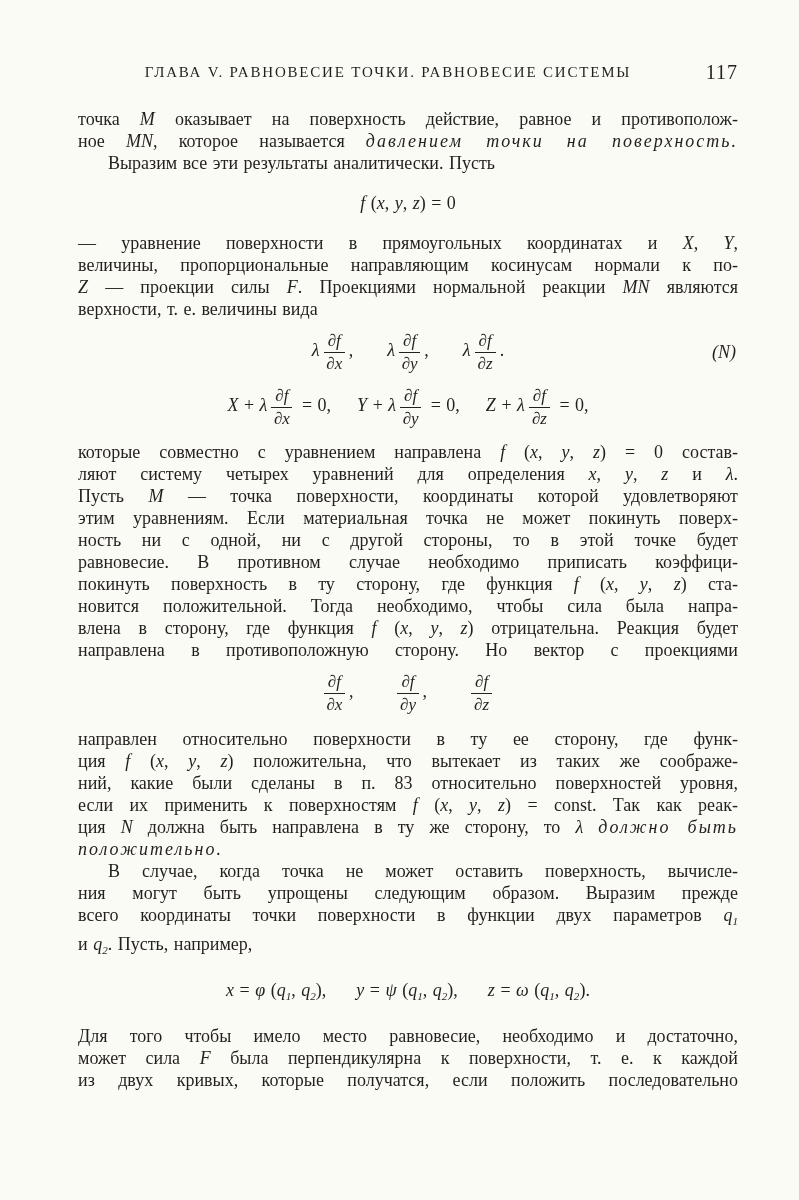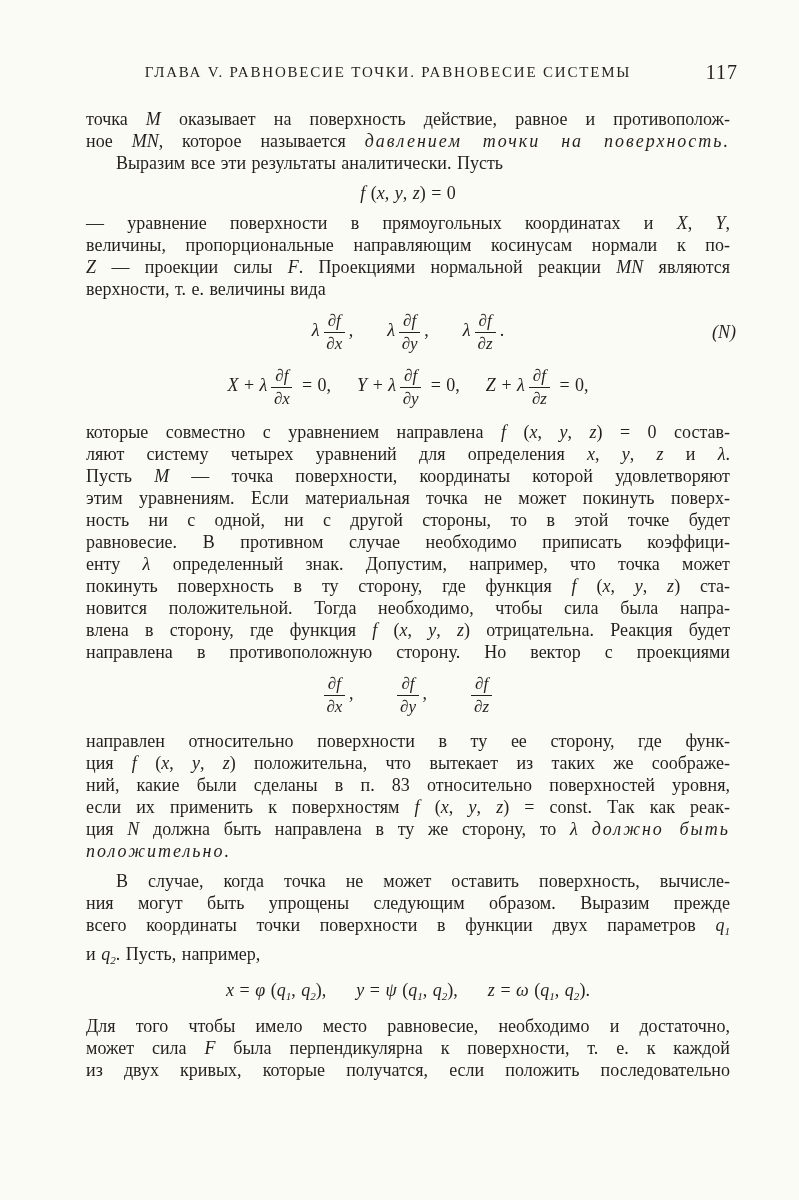--- a/index.html
+++ b/index.html
@@ -8,28 +8,28 @@
     position:relative; width:799px; height:1200px; background:var(--bg);
     overflow:hidden; color:var(--ink);
     font-family:"Liberation Serif","DejaVu Serif",serif;
     border-radius:13px;
   }
   .content { position:absolute; left:78px; top:64px; width:660px; }
   .hdr { position:relative; height:24px; margin-bottom:20px; }
   .hdr-title { text-align:center; font-size:15px; letter-spacing:1.8px; padding-right:40px; white-space:nowrap; }
   .hdr-num { position:absolute; right:0; top:-3px; font-size:20px; letter-spacing:1px;margin-left:30px; }
   .body-text { font-size:18px; line-height:22px; word-spacing:1px; }
-  .para { margin:8px; }
+  .para { margin:0; }
   .ln { text-align:justify; text-align-last:left; white-space:normal; }
   .ln.jl { text-align-last:justify; }
   .ln.ind { text-indent:30px; }
   .it { font-style:italic; }
   .lsp { font-style:italic; letter-spacing:2px; }
   .gap { display:inline-block; height:1px; }
-  .formula { position:relative; text-align:center; margin:2px 0; }
+  .formula { position:relative; text-align:center; margin:18px 0; }
   .formula.frl { margin:12px 0 14px; }
   .fin { display:inline-block; }
   .frac { display:inline-block; vertical-align:middle; text-align:center;
           line-height:1.05; font-style:italic; margin:0 4px; font-size:17px; }
   .frac .num { display:block; border-bottom:1.4px solid var(--ink); padding:0 4px 2px; }
   .frac .den { display:block; padding-top:2px; }
   .flabel { position:absolute; right:2px; top:50%; transform:translateY(-50%);
             font-style:italic; font-size:18px; }
   .sub { font-size:0.62em; vertical-align:-0.4em; letter-spacing:0; font-style:italic; }
 </style>
@@ -57,21 +57,20 @@
         </div>
         <div class="formula frl"><span class="fin"><span class="it ">λ</span><span class="frac"><span class="num">∂f</span><span class="den">∂x</span></span><span>,</span><span class="gap" style="width: 34px;"></span><span class="it ">λ</span><span class="frac"><span class="num">∂f</span><span class="den">∂y</span></span><span>,</span><span class="gap" style="width: 34px;"></span><span class="it ">λ</span><span class="frac"><span class="num">∂f</span><span class="den">∂z</span></span><span>.</span></span><span class="flabel">(N)</span></div>
         <div class="formula frl"><span class="fin"><span class="it ">X</span><span> + </span><span class="it ">λ</span><span class="frac"><span class="num">∂f</span><span class="den">∂x</span></span><span> = 0,</span><span class="gap" style="width: 26px;"></span><span class="it ">Y</span><span> + </span><span class="it ">λ</span><span class="frac"><span class="num">∂f</span><span class="den">∂y</span></span><span> = 0,</span><span class="gap" style="width: 26px;"></span><span class="it ">Z</span><span> + </span><span class="it ">λ</span><span class="frac"><span class="num">∂f</span><span class="den">∂z</span></span><span> = 0,</span></span></div>
         <div class="para">
           <div class="ln jl"><span>которые совместно с уравнением направлена </span><span class="it ">f</span><span> (</span><span class="it ">x</span><span>, </span><span class="it ">y</span><span>, </span><span class="it ">z</span><span>) = 0 состав-</span></div>
           <div class="ln jl"><span>ляют систему четырех уравнений для определения </span><span class="it ">x</span><span>, </span><span class="it ">y</span><span>, </span><span class="it ">z</span><span> и </span><span class="it ">λ</span><span>.</span></div>
           <div class="ln jl"><span>Пусть </span><span class="it ">M</span><span> — точка поверхности, координаты которой удовлетворяют</span></div>
           <div class="ln jl"><span>этим уравнениям. Если материальная точка не может покинуть поверх-</span></div>
           <div class="ln jl"><span>ность ни с одной, ни с другой стороны, то в этой точке будет</span></div>
           <div class="ln jl"><span>равновесие. В противном случае необходимо приписать коэффици-</span></div>
-          <div class="ln jl"><span>енту </span><span class="it ">λ</span><span> определенный знак. Допустим, например, что точка может</span></div>
           <div class="ln jl"><span>покинуть поверхность в ту сторону, где функция </span><span class="it ">f</span><span> (</span><span class="it ">x</span><span>, </span><span class="it ">y</span><span>, </span><span class="it ">z</span><span>) ста-</span></div>
           <div class="ln jl"><span>новится положительной. Тогда необходимо, чтобы сила была напра-</span></div>
           <div class="ln jl"><span>влена в сторону, где функция </span><span class="it ">f</span><span> (</span><span class="it ">x</span><span>, </span><span class="it ">y</span><span>, </span><span class="it ">z</span><span>) отрицательна. Реакция будет</span></div>
           <div class="ln jl"><span>направлена в противоположную сторону. Но вектор с проекциями</span></div>
         </div>
         <div class="formula frl"><span class="fin"><span class="frac"><span class="num">∂f</span><span class="den">∂x</span></span><span>,</span><span class="gap" style="width: 40px;"></span><span class="frac"><span class="num">∂f</span><span class="den">∂y</span></span><span>,</span><span class="gap" style="width: 40px;"></span><span class="frac"><span class="num">∂f</span><span class="den">∂z</span></span></span></div>
         <div class="para">
           <div class="ln jl"><span>направлен относительно поверхности в ту ее сторону, где функ-</span></div>
           <div class="ln jl"><span>ция </span><span class="it ">f</span><span> (</span><span class="it ">x</span><span>, </span><span class="it ">y</span><span>, </span><span class="it ">z</span><span>) положительна, что вытекает из таких же соображе-</span></div>
           <div class="ln jl"><span>ний, какие были сделаны в п. 83 относительно поверхностей уровня,</span></div>

